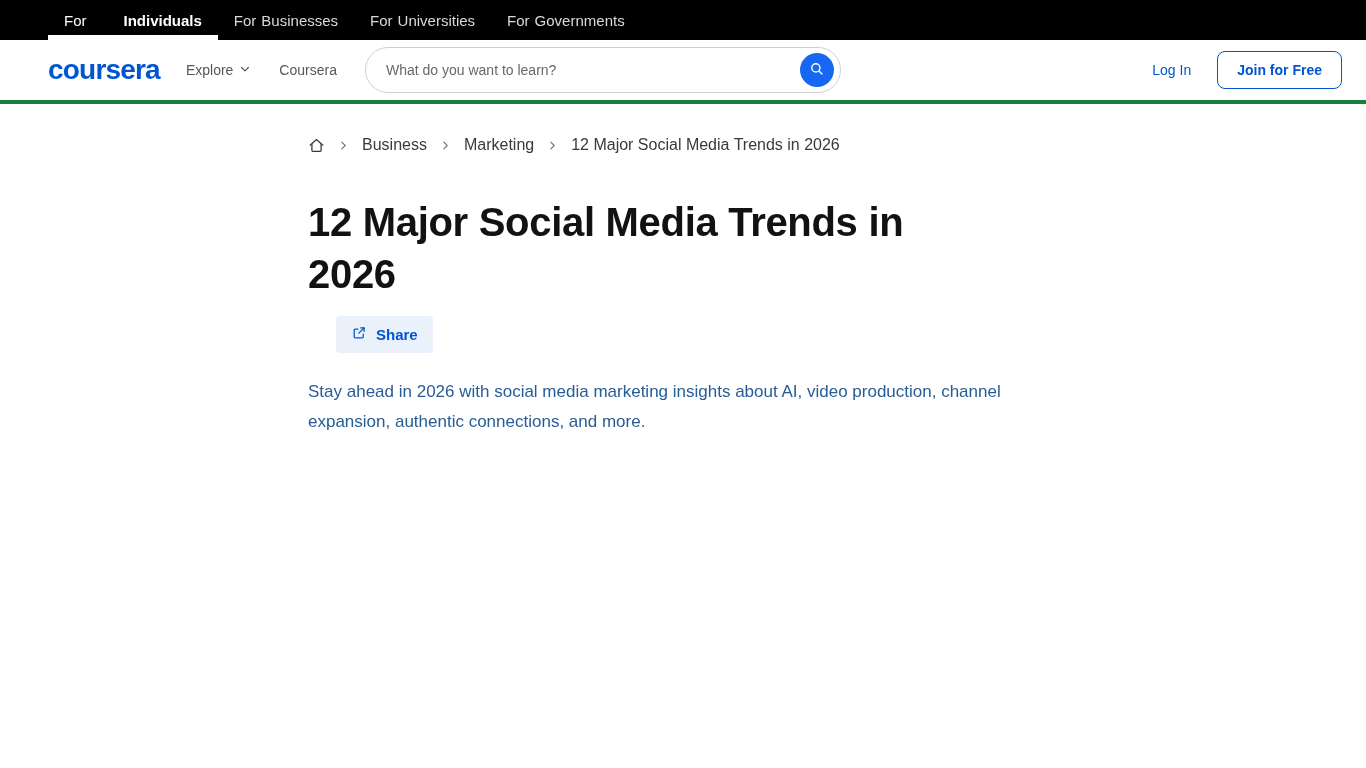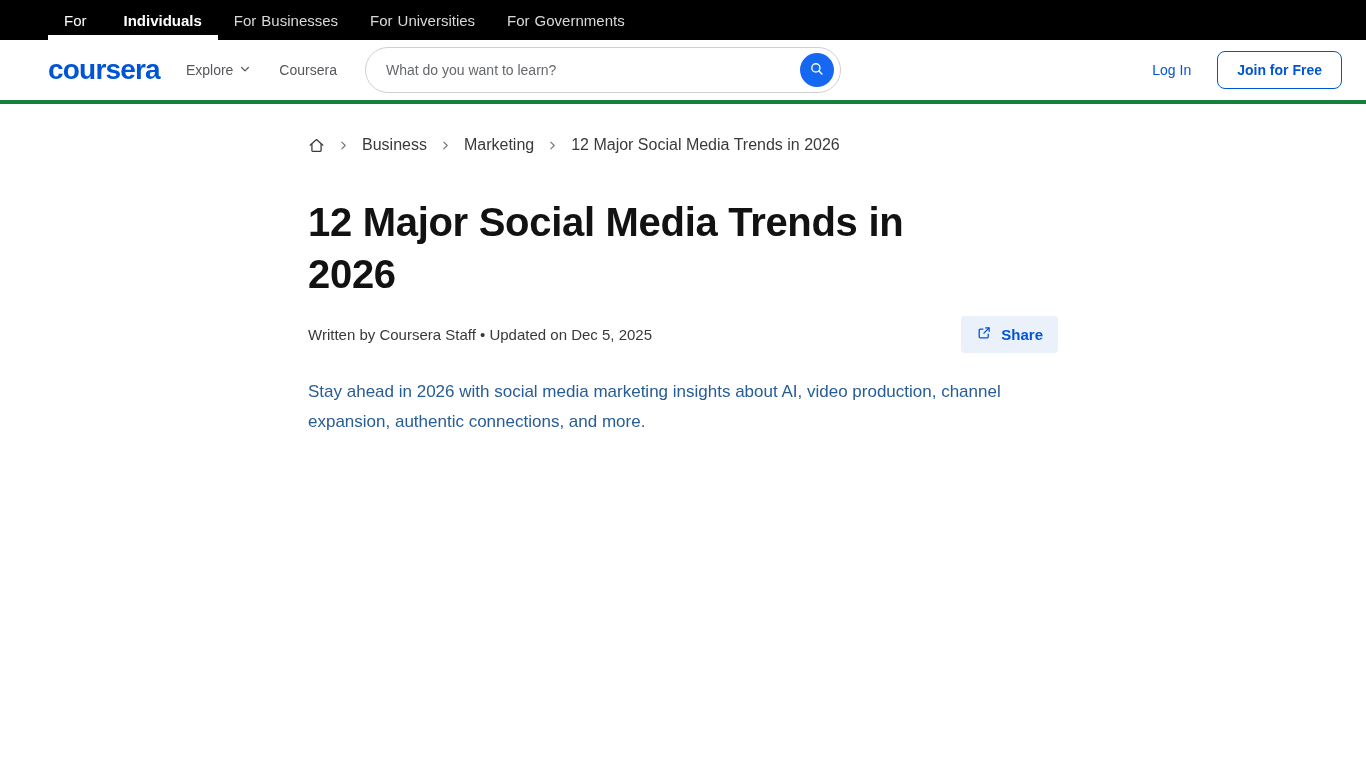--- a/index.html
+++ b/index.html
@@ -270,21 +270,20 @@
       <svg width="11" height="11" viewBox="0 0 16 16" fill="none">
           <path d="M5.5 3l5 5-5 5" stroke="#6f7377" stroke-width="1.6" stroke-linecap="round" stroke-linejoin="round"></path>
         </svg>
     </span>
     <span class="crumb current">12 Major Social Media Trends in 2026</span>
   </nav>
 
   <h1 class="article-title">12 Major Social Media Trends in 2026</h1>
 
   <div class="meta-row">
-    <span class="byline">Written by Coursera Staff • Updated on Dec 5, 2025</span>
     <button class="share-btn">
       <span>
         <svg width="16" height="16" viewBox="0 0 20 20" fill="none">
           <path d="M8.6 5.2H5.2A1.2 1.2 0 0 0 4 6.4v8.4A1.2 1.2 0 0 0 5.2 16h8.9a1.2 1.2 0 0 0 1.2-1.2v-3.4" stroke="#0056D2" stroke-width="1.6" stroke-linecap="round" stroke-linejoin="round"></path>
           <path d="M12.2 3.6h4.2v4.2" stroke="#0056D2" stroke-width="1.6" stroke-linecap="round" stroke-linejoin="round"></path>
           <path d="M16.2 3.8l-6.3 6.3" stroke="#0056D2" stroke-width="1.6" stroke-linecap="round"></path>
         </svg>
       </span>
       <span>Share</span>
     </button>

